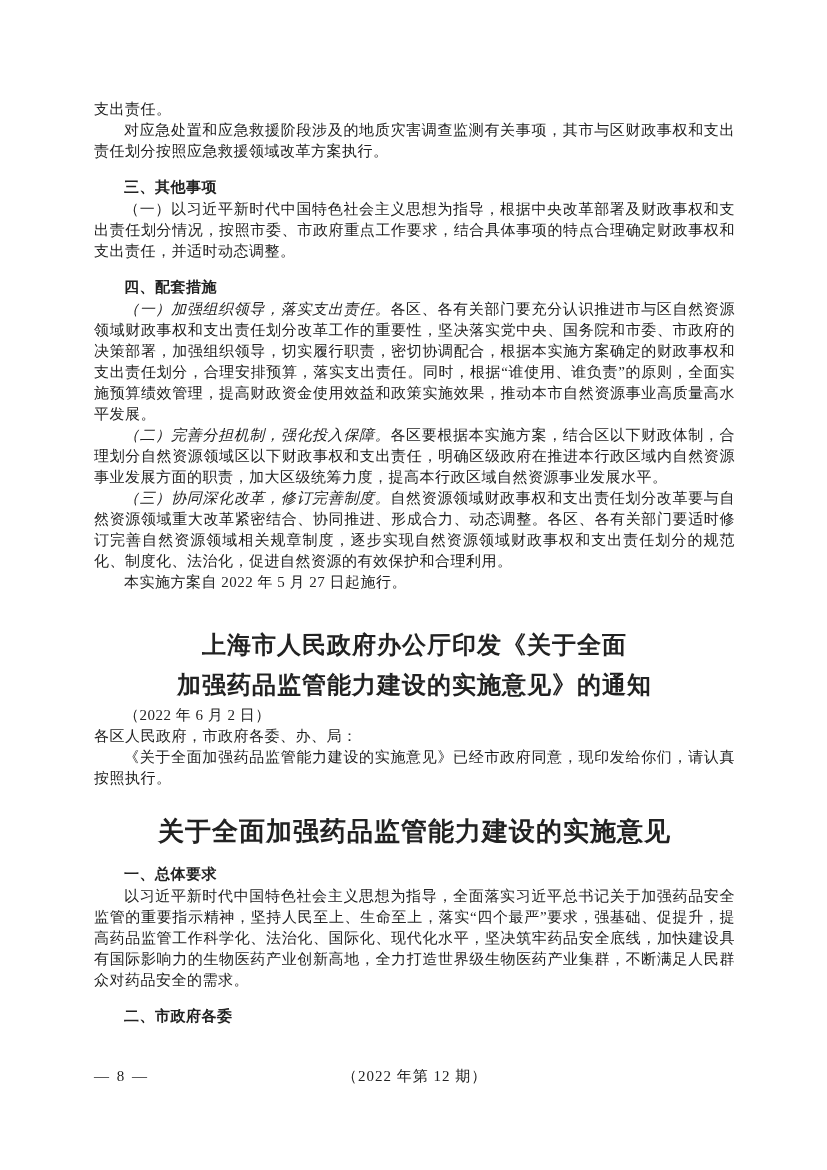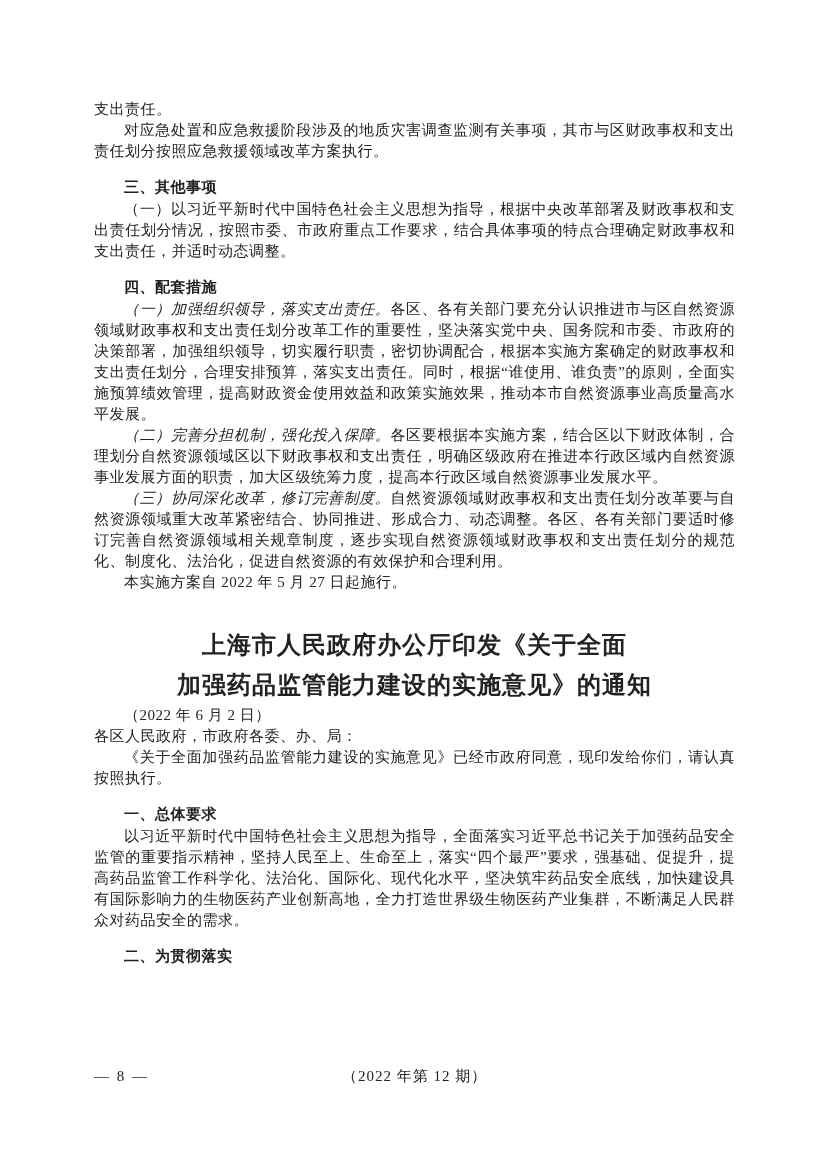--- a/index.html
+++ b/index.html
@@ -113,26 +113,27 @@
     <h1 class="doc-title">
         <span>上海市人民政府办公厅印发《关于全面</span>
         <span>加强药品监管能力建设的实施意见》的通知</span>
       </h1>
 
     <p class="body doc-date">（2022 年 6 月 2 日）</p>
 
     <p class="body no-indent salutation">各区人民政府，市政府各委、办、局：</p>
     <p class="body">《关于全面加强药品监管能力建设的实施意见》已经市政府同意，现印发给你们，请认真按照执行。</p>
 
+    <h2 class="opinion-heading">关于全面加强药品监管能力建设的实施意见</h2>
 
 
     <p class="body section-heading">一、总体要求</p>
     <p class="body">以习近平新时代中国特色社会主义思想为指导，全面落实习近平总书记关于加强药品安全监管的重要指示精神，坚持人民至上、生命至上，落实“四个最严”要求，强基础、促提升，提高药品监管工作科学化、法治化、国际化、现代化水平，坚决筑牢药品安全底线，加快建设具有国际影响力的生物医药产业创新高地，全力打造世界级生物医药产业集群，不断满足人民群众对药品安全的需求。</p>
 
-    <p class="body section-heading">二、为贯彻落实</p>
+    <p class="body section-heading">二、市政府各委</p>
 
   </div>
 
   <div class="footer">
     <span class="page-num">— 8 —</span>
     <span class="issue">（2022 年第 12 期）</span>
   </div>
 </div>
 
 </body></html>

